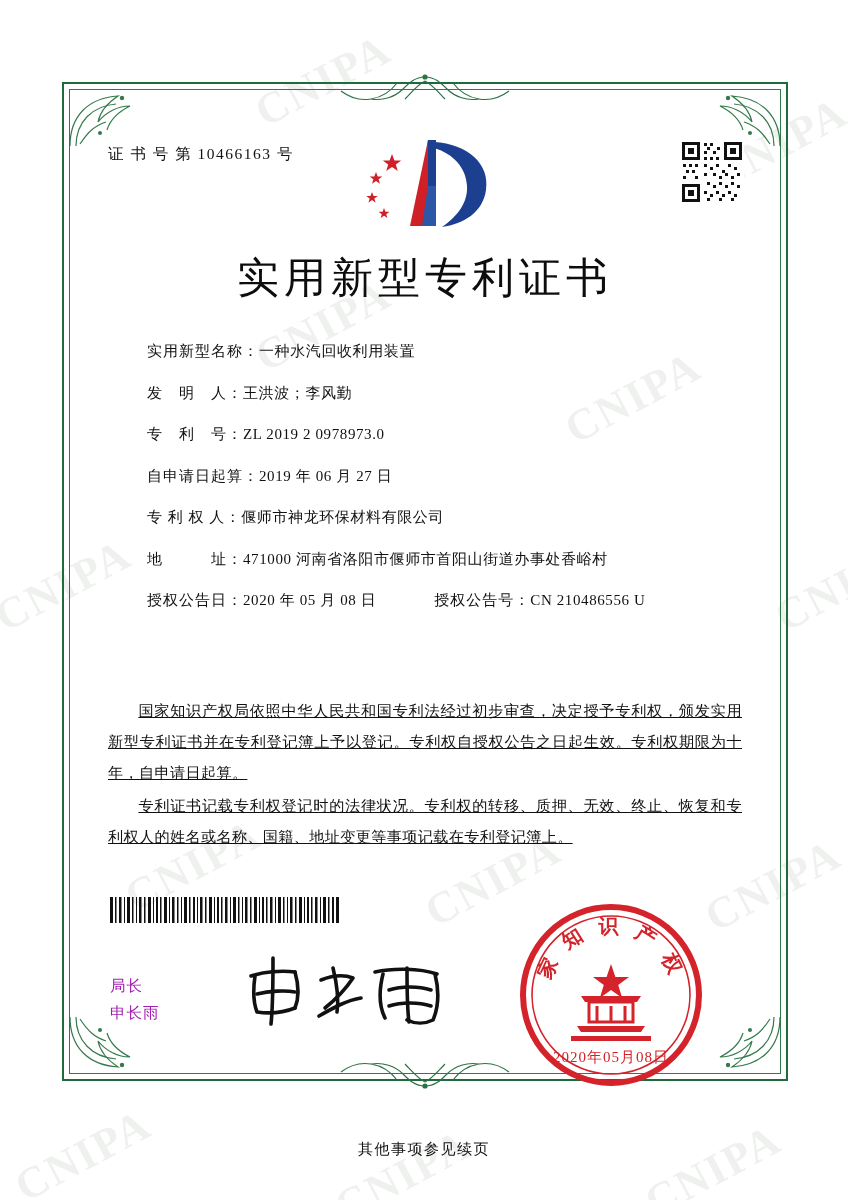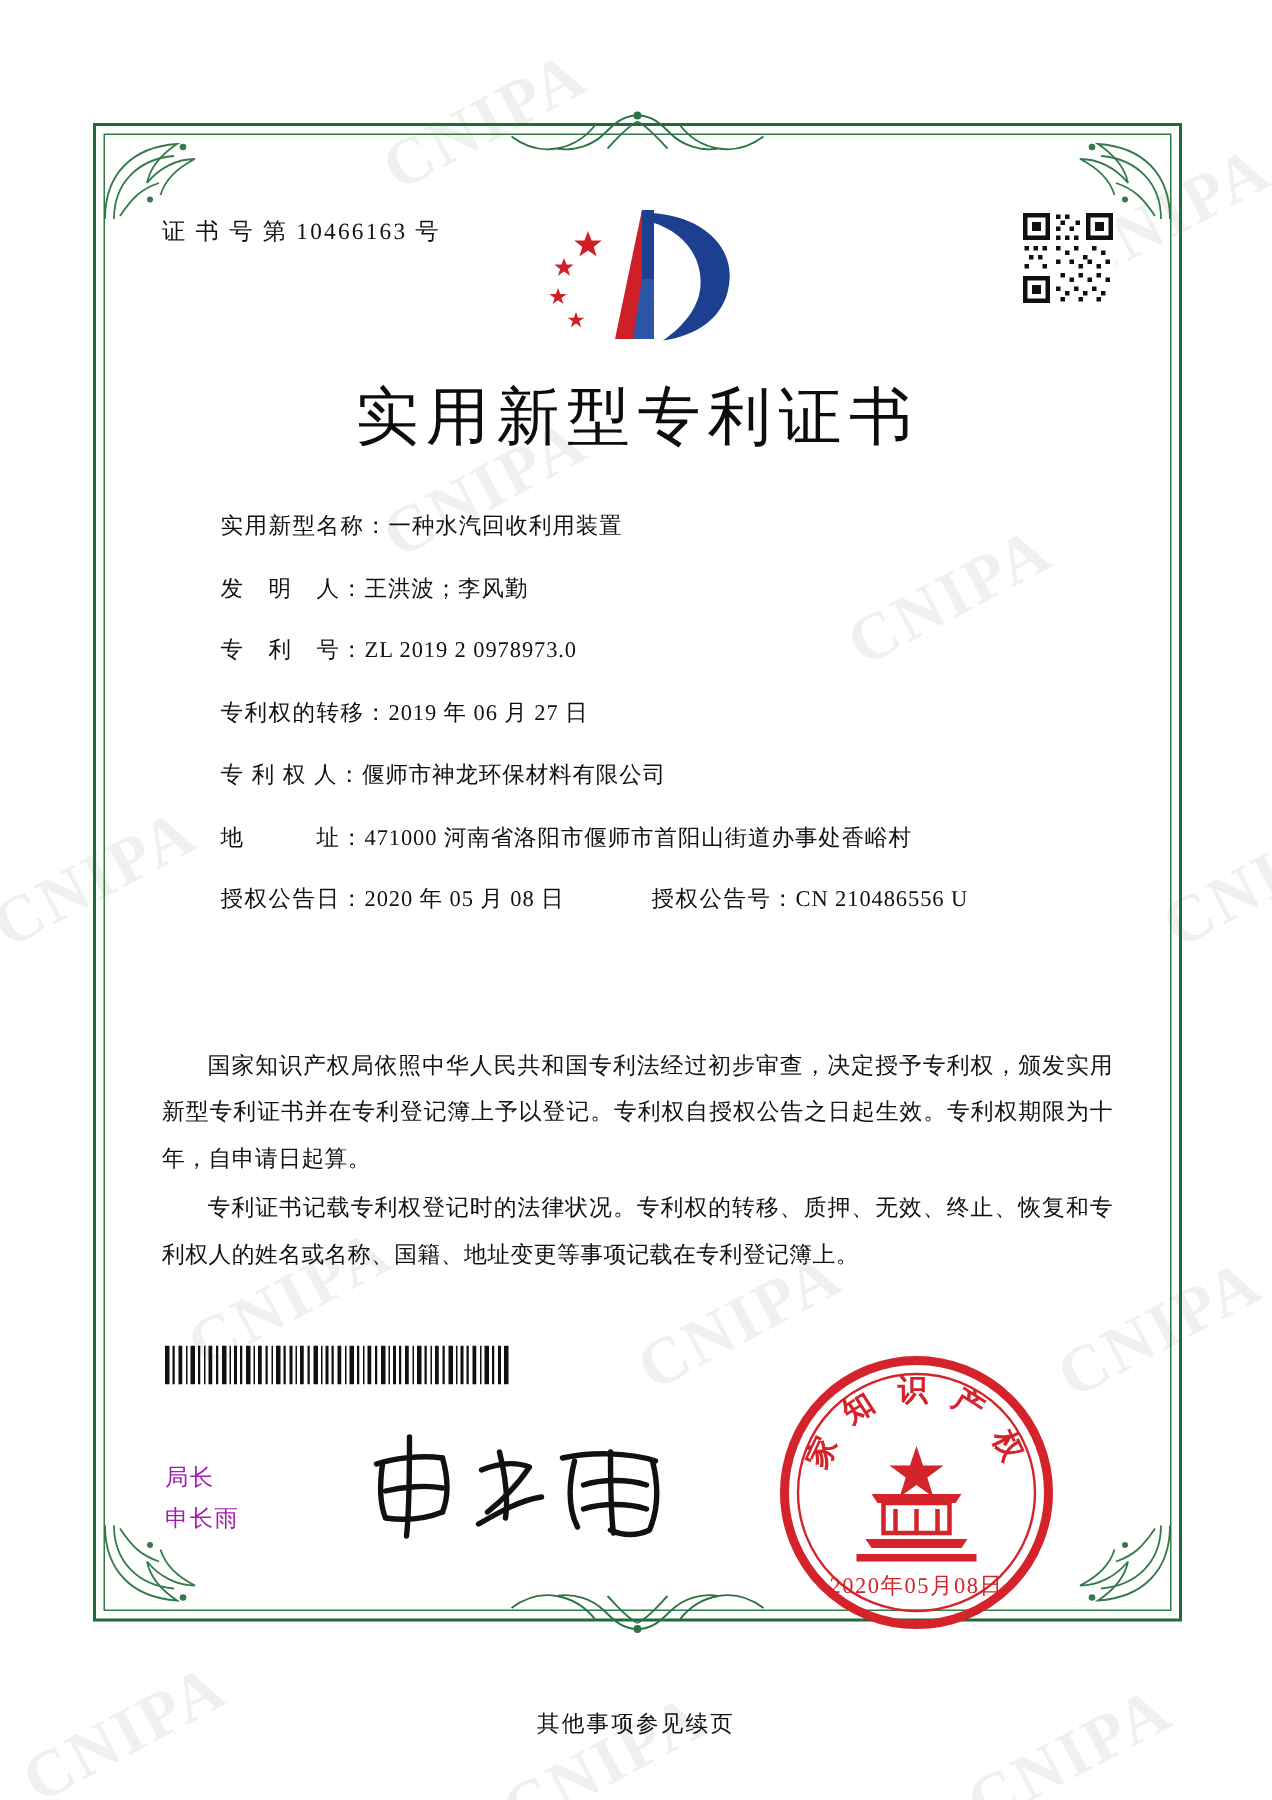--- a/index.html
+++ b/index.html
@@ -165,20 +165,21 @@
 
   .paras {
     position: absolute;
     left: 46px;
     right: 46px;
     top: 613px;
     font-size: 15.2px;
     line-height: 31px;
     text-align: justify;
     color: #111;
+    text-decoration: underline;
   }
   .para { text-indent: 2em; margin: 0 0 2px 0; letter-spacing: .3px; }
 
   
   .barcode {
     position: absolute;
     left: 48px;
     top: 815px;
     width: 230px;
     height: 26px;
@@ -412,21 +413,21 @@
       </div>
       <div class="field">
         <span class="f-label">发　明　人：</span>
         <span class="f-value">王洪波；李风勤</span>
       </div>
       <div class="field">
         <span class="f-label">专　利　号：</span>
         <span class="f-value">ZL 2019 2 0978973.0</span>
       </div>
       <div class="field">
-        <span class="f-label">专利权的转移：</span>
+        <span class="f-label">自申请日起算：</span>
         <span class="f-value">2019 年 06 月 27 日</span>
       </div>
       <div class="field">
         <span class="f-label">专 利 权 人：</span>
         <span class="f-value">偃师市神龙环保材料有限公司</span>
       </div>
       <div class="field">
         <span class="f-label">地　　　址：</span>
         <span class="f-value">471000 河南省洛阳市偃师市首阳山街道办事处香峪村</span>
       </div>

